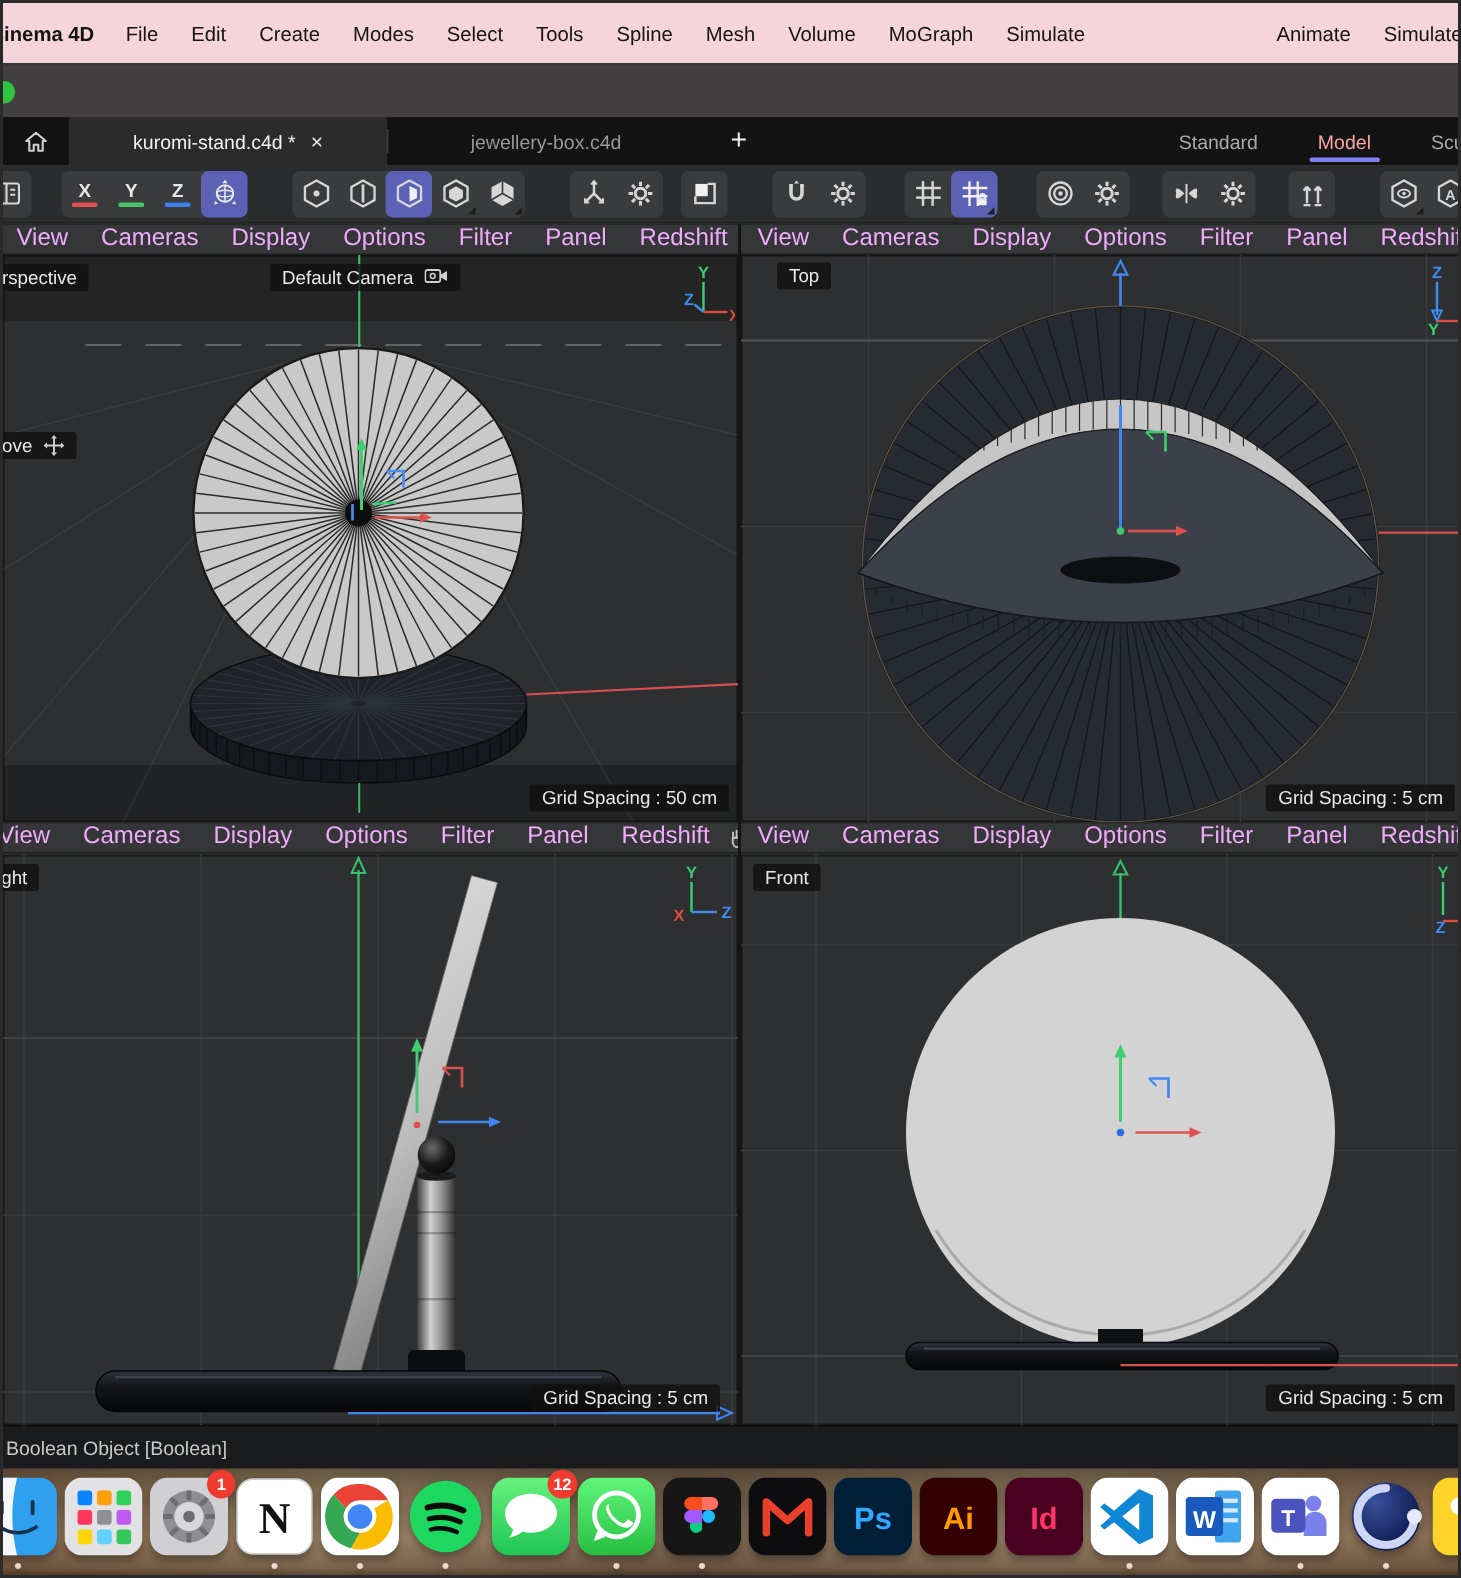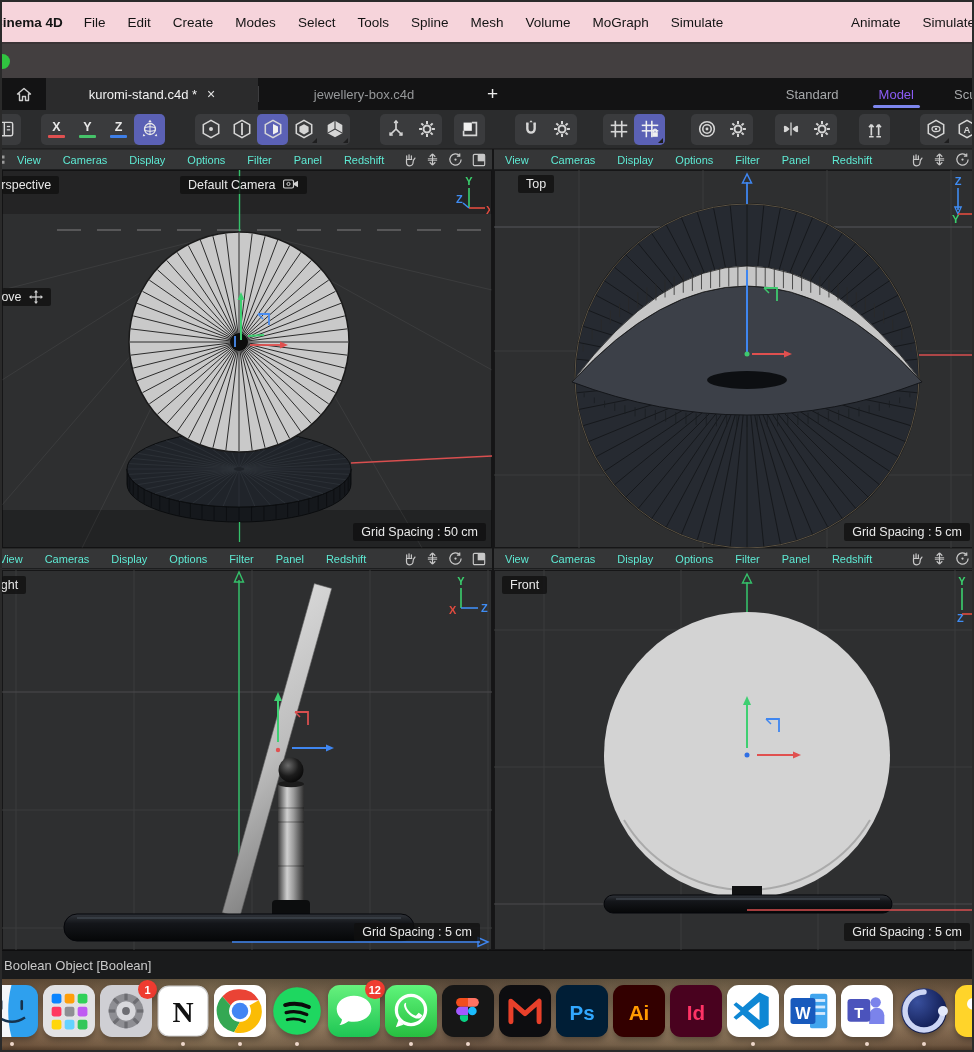--- a/index.html
+++ b/index.html
@@ -24,38 +24,38 @@
   
   .tabbar{left:0;top:76px;width:974px;height:32px;background:#131314;display:flex;align-items:stretch;overflow:hidden;}
   .tb-home{width:44px;display:flex;align-items:center;justify-content:center;}
   .tab{display:flex;align-items:center;justify-content:center;font-size:13px;color:#96989a;gap:10px;padding:16px 14px;}
   .tab.active{background:#2b2b2c;color:#f2f2f2;width:212px;}
   .tab .close{color:#e5e5e5;font-size:14px;}
   .tb-div{width:1px;height:16px;background:#3d3d3f;align-self:center;}
   .tb-plus{color:#ececec;font-size:19px;display:flex;align-items:center;padding:0 18px;}
   .tb-modes{margin-left:auto;display:flex;align-items:center;gap:0;}
   .mode{color:#a7a9ab;font-size:13px;padding:0 20px;height:100%;display:flex;align-items:center;position:relative;}
-  .mode.active{color:#8b5cf6;}
+  .mode.active{color:#fca5a5;}
   .mode.active::after{content:"";position:absolute;left:14px;right:14px;bottom:2px;height:3px;background:#7d86ee;border-radius:2px;}
   .mode.clipped{width:42px;overflow:hidden;padding-right:0;}
 
   
   .toolbar{left:0;top:108px;width:974px;height:39px;background:#2b2c2d;display:flex;align-items:center;
     gap:4px;padding:0 0 0 0;overflow:hidden;border-bottom:1px solid #202021;}
   .tgrp{display:flex;background:#3a3b3d;border-radius:5px;margin-left:8px;overflow:visible;}
   .tbtn{width:31px;height:31px;display:flex;align-items:center;justify-content:center;border-radius:5px;position:relative;flex:none;}
   .tbtn.sel{background:#5b61b5;}
   .tbtn svg{display:block;}
   .tbtn.has-sub::after{content:"";position:absolute;right:2px;bottom:2px;border-left:5px solid transparent;border-bottom:5px solid #1e1e1f;}
   .axisbtn{flex-direction:column;gap:1px;color:#e8e8e8;font-size:12.5px;font-weight:bold;}
   .axisbtn .bar{width:17px;height:3px;border-radius:1px;}
 
   
   .vpmenurow{height:21px;background:#353637;display:flex;overflow:hidden;border-top:1px solid #272828;border-bottom:1px solid #1d1e1f;}
-  .vpmenu{display:flex;align-items:center;color:#5eead4;font-size:11px;overflow:hidden;position:relative;}
+  .vpmenu{display:flex;color:#f0abfc;font-size:16px;overflow:hidden;position:relative;}
   .vpm-item{padding:0 11px;white-space:nowrap;}
   .vpm-icons{margin-left:auto;display:flex;align-items:center;gap:9px;padding-right:6px;}
   .vpm-icons svg{display:block;}
 
   
   .viewport{background:#2e2f30;overflow:hidden;}
   .vp-border{outline:1px solid #161617;outline-offset:-1px;}
   .chip{position:absolute;background:rgba(16,16,16,0.78);color:#e8e8e8;font-size:12.5px;
     padding:2px 8px;border-radius:2px;white-space:nowrap;}
   .clipspan{display:inline-block;}

